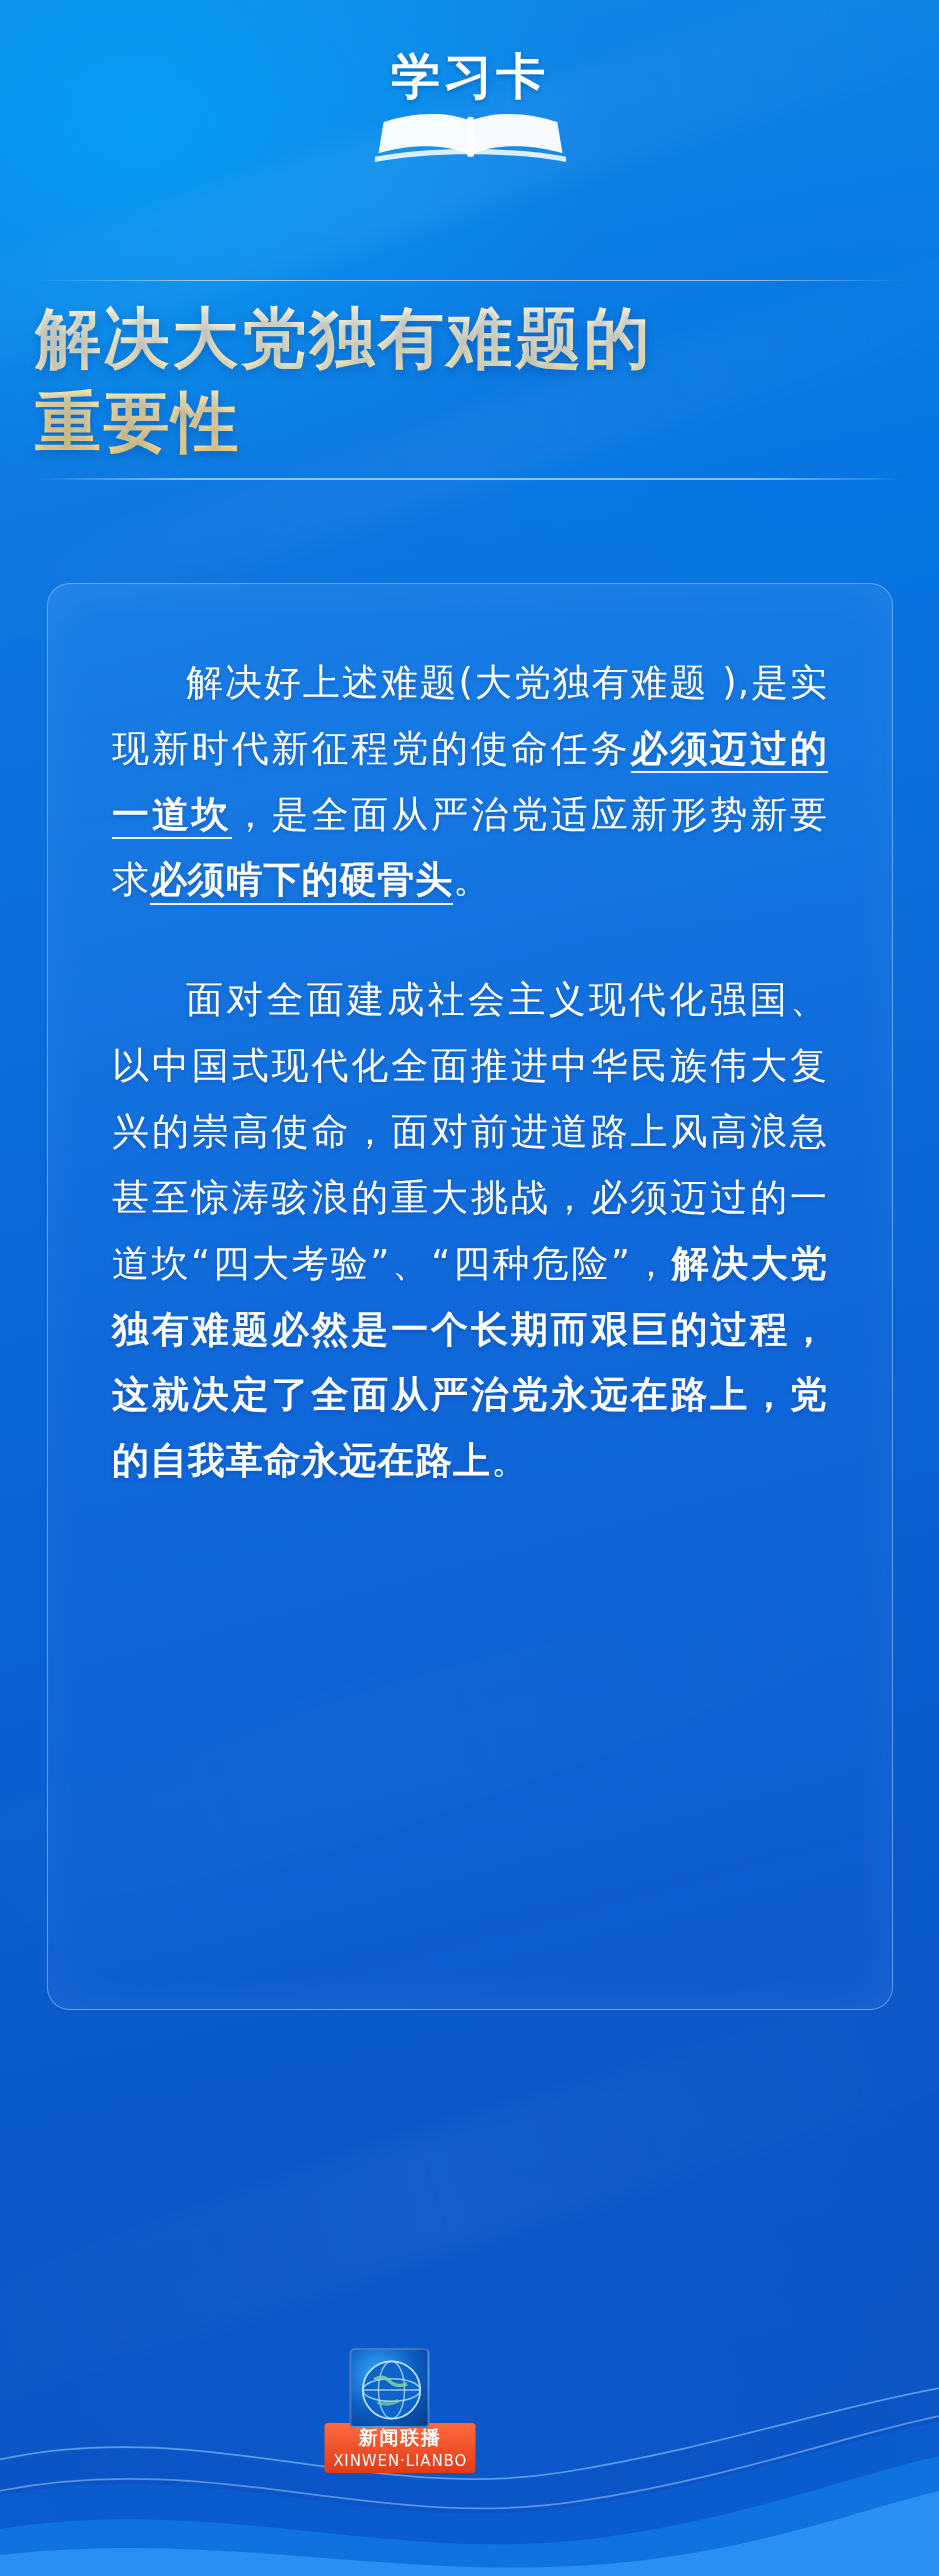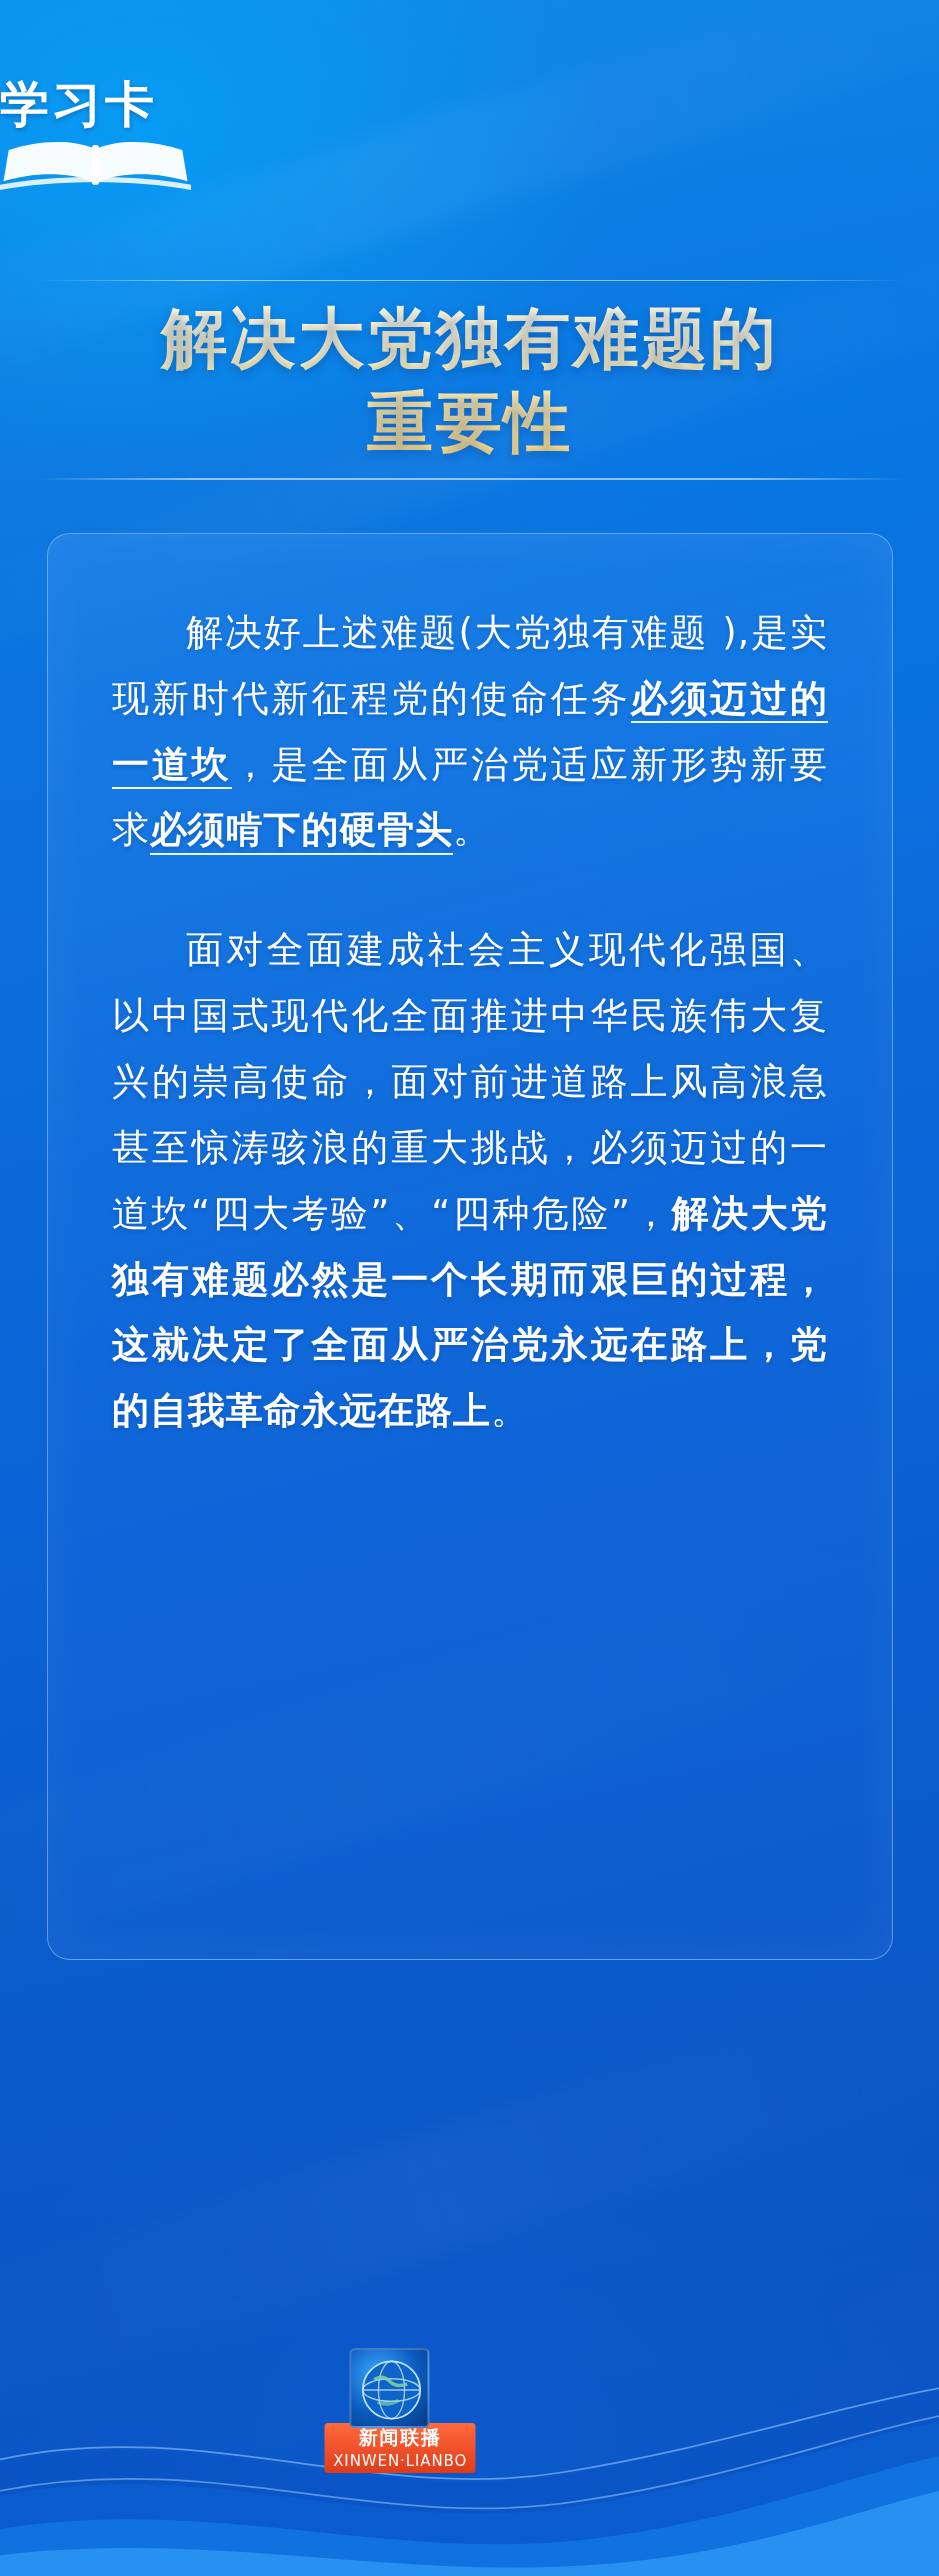--- a/index.html
+++ b/index.html
@@ -27,41 +27,42 @@
     filter:blur(10.4px);
   }
   .s1 { width:1305px; height:104px; left:-261px; top:131px; opacity:.35; }
   .s2 { width:1305px; height:78px;  left:-174px; top:409px; opacity:.25; }
   .s3 { width:1305px; height:139px; left:-305px; top:1697px; opacity:.18; }
   .s4 { width:1305px; height:122px; left:-218px; top:2132px; opacity:.22; }
 
   
   .header {
     position:relative;
-    padding-top:80px;
+    padding-top:52px;
+    text-align:center;
     height:226px;
   }
   .logo-wrap { display:inline-block; position:relative; }
   .logo-text {
     font-size:49px;
     font-weight:bold;
     color:#ffffff;
     letter-spacing:3.5px;
     line-height:1;
     text-shadow:0 1.7px 5.2px rgba(0,40,110,0.35);
     font-family:"DejaVu Sans","Liberation Sans",sans-serif;
   }
   .logo-book { margin-top:7px; }
 
   
   .title-block {
     position:relative;
     margin:31px auto 0 auto;
     width:870px;
-    text-align:center;
+    text-align:left;
     padding:22.6px 0 26px 0;
   }
   .rule {
     width:870px; height:1.7px; margin:0 auto;
     background:linear-gradient(90deg, rgba(255,255,255,0.0), rgba(255,255,255,0.55) 18%, rgba(255,255,255,0.55) 82%, rgba(255,255,255,0.0));
   }
   .title {
     font-family:"DejaVu Sans","Liberation Sans",sans-serif;
     font-weight:bold;
     font-size:66px;
@@ -72,21 +73,21 @@
     -webkit-background-clip:text;
     background-clip:text;
     -webkit-text-fill-color:transparent;
     text-shadow:0 3.5px 8.7px rgba(0,40,110,0.28);
     padding:15.7px 0 12.2px 0;
   }
 
   
   .card {
     position:relative;
-    margin:27px auto 0 auto;
+    margin:77px auto 0 auto;
     width:846px;
     min-height:1427px;
     border-radius:22.6px;
     background:linear-gradient(165deg, rgba(36,135,235,0.55) 0%, rgba(22,108,222,0.48) 50%, rgba(20,95,210,0.45) 100%);
     border:1.7px solid rgba(160,205,255,0.55);
     box-shadow:inset 0 0 52px rgba(255,255,255,0.06);
     padding:66px 64px 61px 64px;
   }
   .para {
     color:#ffffff;

